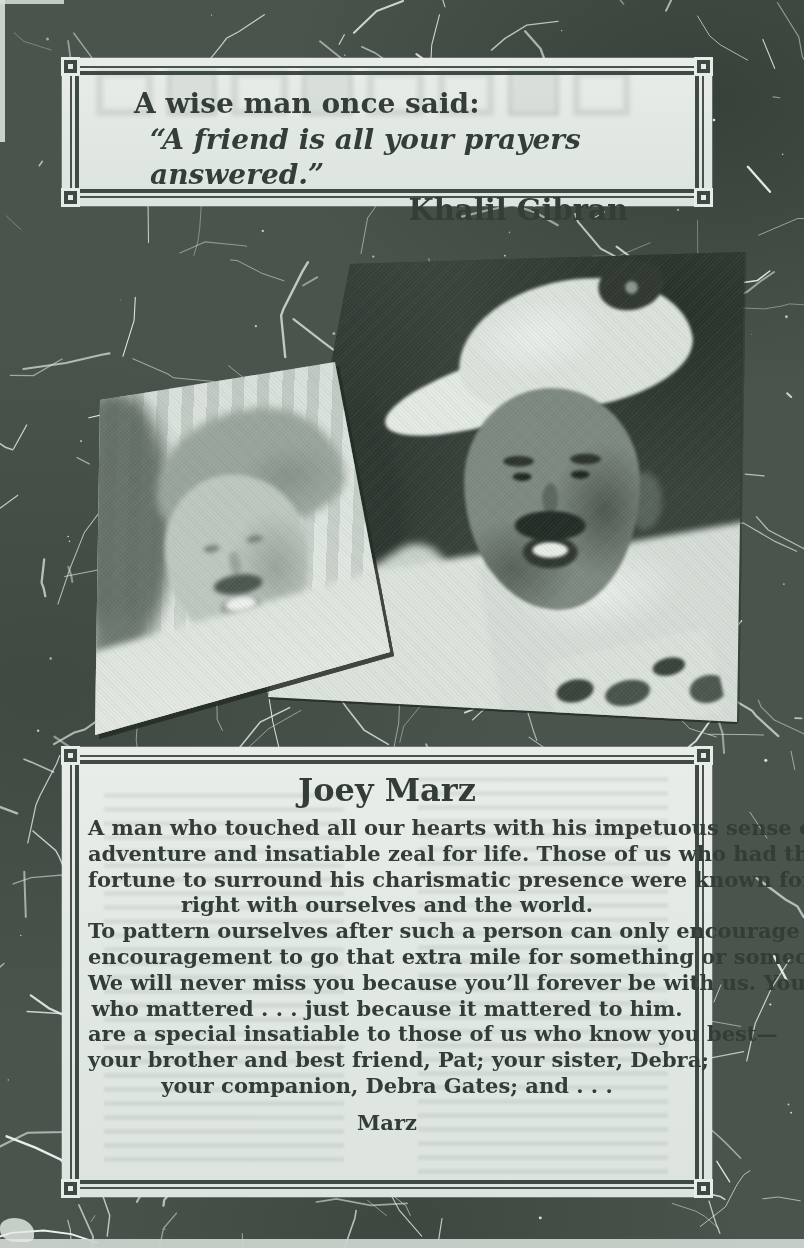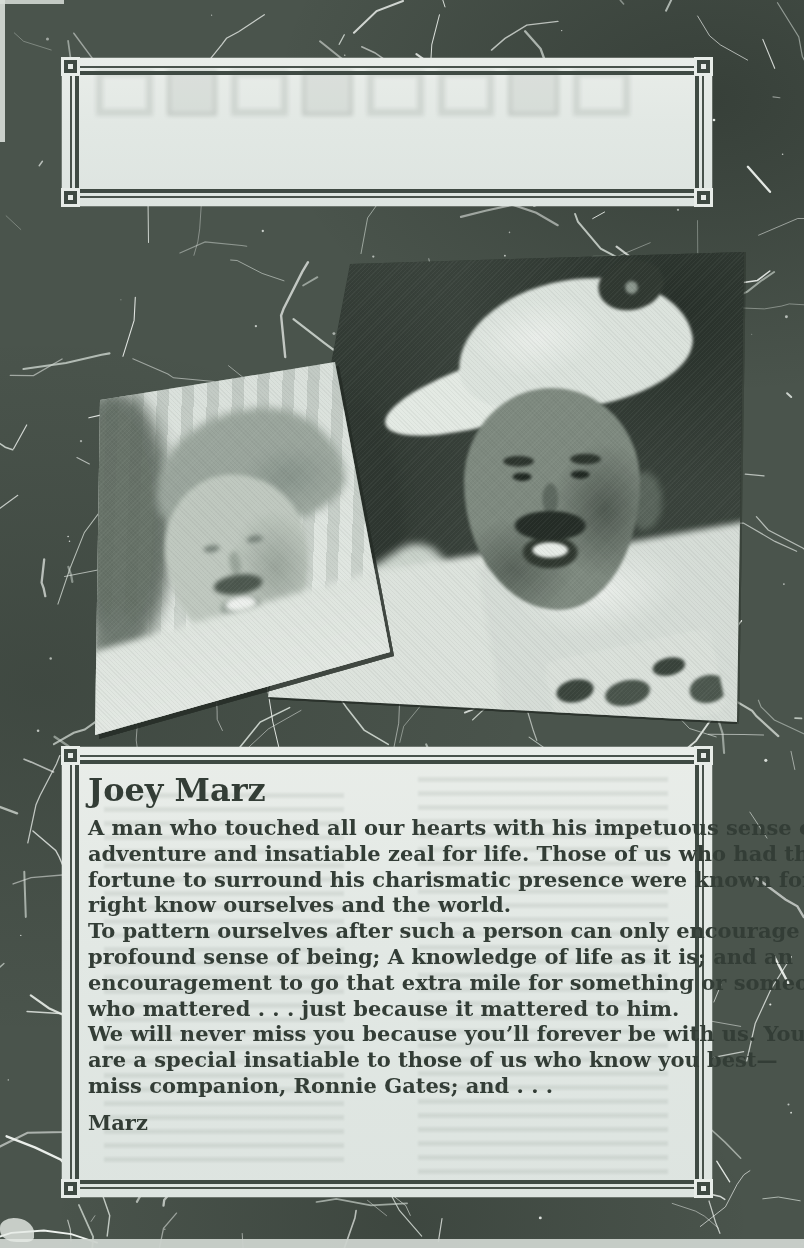--- a/index.html
+++ b/index.html
@@ -42,21 +42,21 @@
   .gc-1{left:42px;top:46px;width:240px;height:376px;}
   .gc-2{right:44px;top:30px;width:250px;height:398px;}
 
   
   .q-text{position:absolute;inset:20px 22px;z-index:2;color:#343e37;}
   .q-intro{margin:8px 0 0 50px;font-weight:bold;font-size:28px;line-height:35px;}
   .q-quote{margin:1px 0 0 66px;font-weight:bold;font-style:italic;font-size:28px;line-height:35px;}
   .q-attr{margin:1px 62px 0 0;text-align:right;font-weight:bold;font-size:29px;line-height:35px;}
 
   
-  .m-text{position:absolute;inset:17px 26px;z-index:2;color:#333d36;text-align:left;}
+  .m-text{position:absolute;inset:17px 26px;z-index:2;color:#333d36;text-align:center;}
   .m-title{margin:8px 0 7px 0;font-weight:bold;font-size:32px;line-height:36px;}
   .m-line{font-weight:bold;font-size:21px;line-height:25.8px;white-space:nowrap;}
   .m-sig{margin-top:11px;font-weight:bold;font-size:21px;line-height:26px;}
 
   
   .photo-wrap{position:absolute;}
   .photo-wrap-right{left:268px;top:252px;width:476px;height:470px;z-index:2;
     filter:drop-shadow(0 2px 0 rgba(34,42,36,.65)) drop-shadow(2px 0 0 rgba(34,42,36,.4));}
   .photo-wrap-left{left:95px;top:362px;width:295px;height:373px;z-index:3;
     filter:drop-shadow(4px 4px 0 rgba(36,44,38,.85));}
@@ -571,41 +571,46 @@
       <div class="gl"></div>
       <div class="gl solid"></div>
       <div class="gl"></div>
     </div>
     <div class="rule-thin"></div>
     <div class="rule-thick"></div>
     <div class="corner-dot c-tl"></div>
     <div class="corner-dot c-tr"></div>
     <div class="corner-dot c-bl"></div>
     <div class="corner-dot c-br"></div>
+    <div class="q-text">
+      <div class="q-intro">A wise man once said:</div>
+      <div class="q-quote">“A friend is all your prayers answered.”</div>
+      <div class="q-attr">Khalil Gibran</div>
+    </div>
   </section>
 
   <section class="panel memorial-panel">
     <div class="ghost-col gc-1"></div>
     <div class="ghost-col gc-2"></div>
     <div class="rule-thin"></div>
     <div class="rule-thick"></div>
     <div class="corner-dot c-tl"></div>
     <div class="corner-dot c-tr"></div>
     <div class="corner-dot c-bl"></div>
     <div class="corner-dot c-br"></div>
     <div class="m-text">
       <div class="m-title">Joey Marz</div>
       <div class="m-line">A man who touched all our hearts with his impetuous sense of</div>
       <div class="m-line">adventure and insatiable zeal for life. Those of us who had the</div>
       <div class="m-line">fortune to surround his charismatic presence were known for</div>
-      <div class="m-line">right know ourselves and the world.</div>
+      <div class="m-line">right with ourselves and the world.</div>
       <div class="m-line">To pattern ourselves after such a person can only encourage a</div>
-      <div class="m-line">profound sense of being; A knowledge of life as it is; and an</div>
       <div class="m-line">encouragement to go that extra mile for something or someone</div>
+      <div class="m-line">We will never miss you because you’ll forever be with us. You</div>
       <div class="m-line">who mattered . . . just because it mattered to him.</div>
-      <div class="m-line">We will never miss you because you’ll forever be with us. You</div>
       <div class="m-line">are a special insatiable to those of us who know you best—</div>
-      <div class="m-line">miss companion, Ronnie Gates; and . . .</div>
+      <div class="m-line">your brother and best friend, Pat; your sister, Debra;</div>
+      <div class="m-line">your companion, Debra Gates; and . . .</div>
       <div class="m-sig">Marz</div>
     </div>
   </section>
 
 </div>
 
 </body></html>

